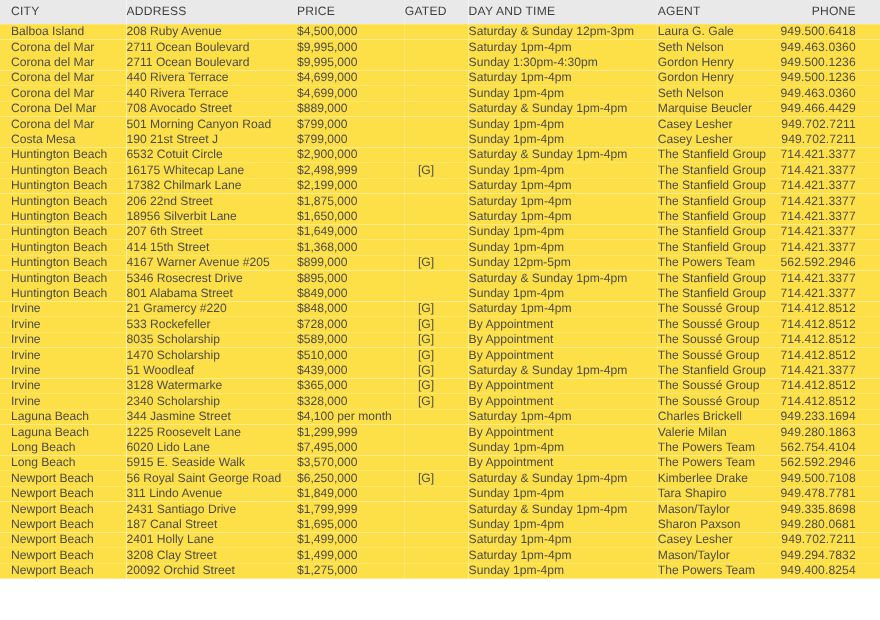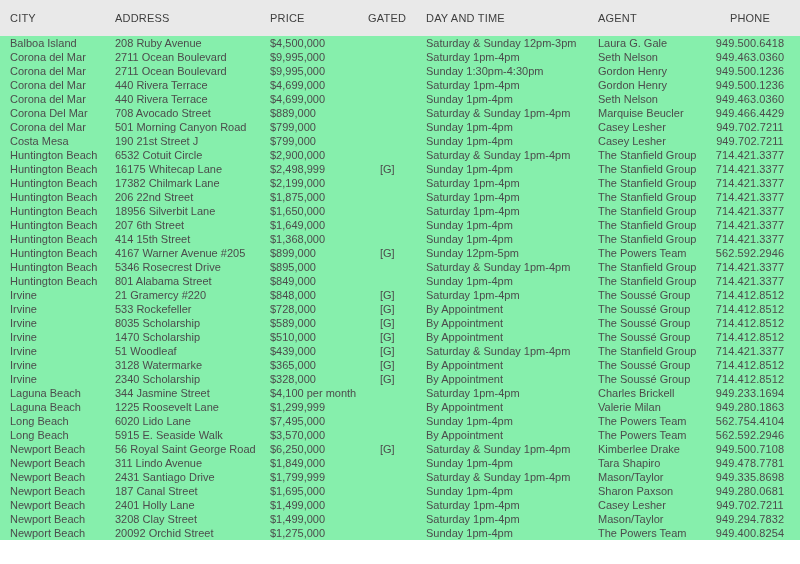--- a/index.html
+++ b/index.html
@@ -21,39 +21,39 @@
   th, td {
     padding: 0;
     margin: 0;
     font-size: 11px;
     white-space: nowrap;
     overflow: hidden;
     text-align: left;
     vertical-align: middle;
   }
   thead tr {
-    height: 36px;
+    height: 22px;
     background: #e9e9e9;
   }
   thead th {
     font-weight: normal;
     color: #3e3e3e;
     letter-spacing: 0.2px;
   }
   tbody tr {
     height: 14px;
-    background: #86efac;
+    background: #fde047;
   }
   tbody td {
     color: #4c4c4c;
     line-height: 14px;
   }
   .col-city   { padding-left: 10px; }
   .col-gated-cell { padding-left: 12px; }
-  .col-phone  { text-align: center; padding-right: 0; }
+  .col-phone  { text-align: right; padding-right: 22px; }
   tbody td.col-phone { letter-spacing: 0.1px; }
 </style>
 </head>
 <body>
 
 <table class="listings">
   <colgroup>
     <col style="width:115px">
     <col style="width:155px">
     <col style="width:98px">

